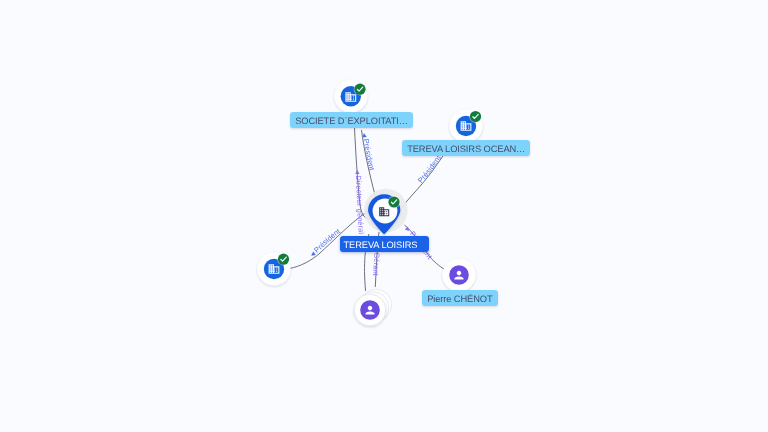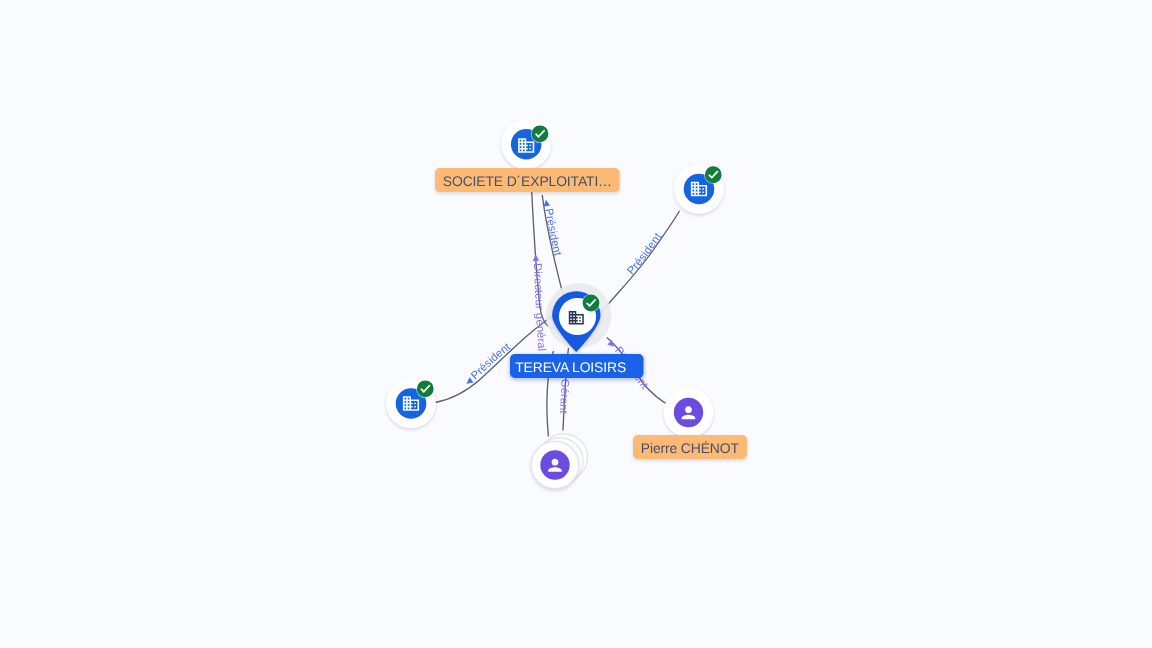--- a/index.html
+++ b/index.html
@@ -1,21 +1,21 @@
 <!DOCTYPE html>
 <html><head>
 <meta charset="utf-8">
 <style>
   html,body{margin:0;padding:0;}
   body{width:768px;height:432px;background:#fafbff;overflow:hidden;
        font-family:"Liberation Sans",sans-serif;-webkit-font-smoothing:antialiased;text-rendering:geometricPrecision;}
   #graph{position:absolute;left:0;top:0;width:768px;height:432px;}
   svg.layer{position:absolute;left:0;top:0;width:768px;height:432px;will-change:transform;transform:translateZ(0);}
   .labels{position:absolute;left:0;top:0;width:768px;height:432px;}
-  .lbl{position:absolute;will-change:transform;transform:translateZ(0);white-space:nowrap;background:#fdba74;border-radius:3.2px;
+  .lbl{position:absolute;will-change:transform;transform:translateZ(0);white-space:nowrap;background:#7dd3fc;border-radius:3.2px;
        color:#464f6b;font-size:9.3px;letter-spacing:-0.1px;line-height:18.3px;height:15.6px;
        box-shadow:0 1px 2.2px rgba(40,50,80,.16);padding:0 5.2px;box-sizing:border-box;}
   .lbl.sel{padding:0 3.5px;width:89px;background:#1a62e8;color:#ffffff;box-shadow:0 1px 3px rgba(20,60,150,.35);}
 </style>
 </head>
 <body>
 
 <div id="graph">
 
   <svg class="layer" viewBox="0 0 768 432">
@@ -126,16 +126,17 @@
       <circle cx="385" cy="211" r="12.4" fill="#fdfeff"></circle>
       <use href="#domainPath" transform="translate(384.2,211.8) scale(0.50) translate(-12,-12)" fill="#2d3350"></use>
       <g transform="translate(394,202)">
           <use href="#badge"></use>
         </g>
     </g>
   </svg>
 
   <div class="labels">
     <div class="lbl" style="left:290px;top:112px;">SOCIETE D´EXPLOITATI…</div>
+    <div class="lbl" style="left:402px;top:140px;">TEREVA LOISIRS OCEAN…</div>
     <div class="lbl sel" style="left:340px;top:236px;">TEREVA LOISIRS</div>
     <div class="lbl" style="left:422px;top:290px;">Pierre CHÉNOT</div>
   </div>
 </div>
 
 </body></html>

